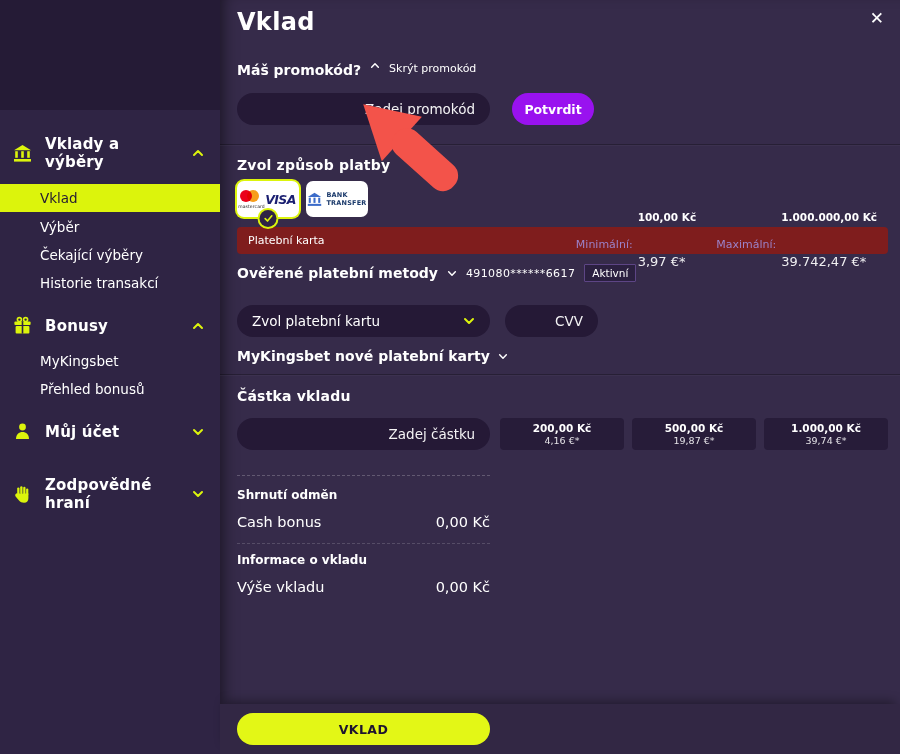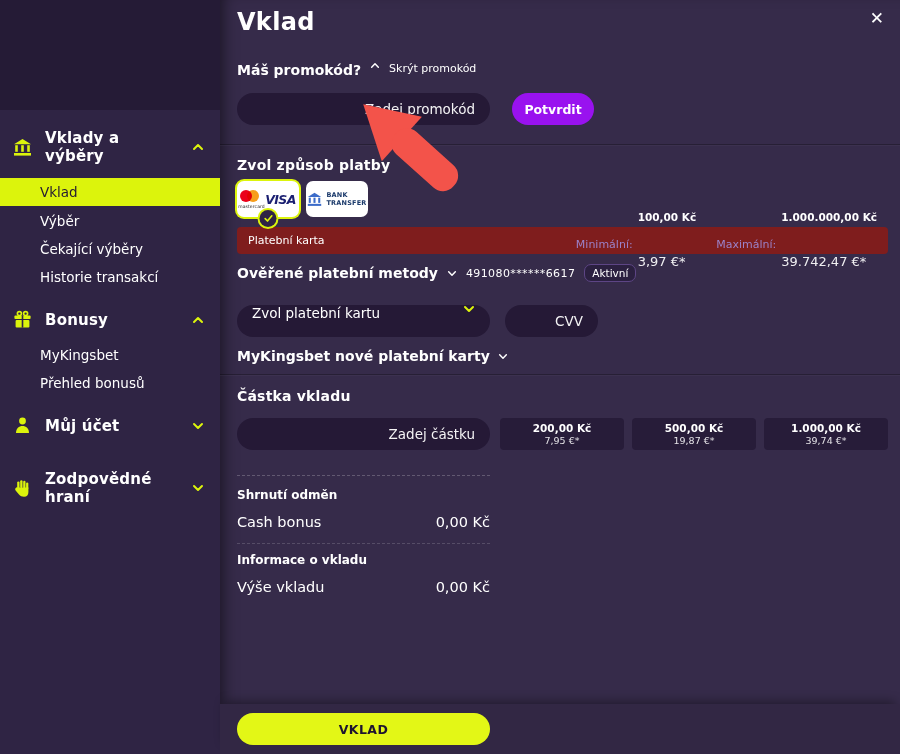--- a/index.html
+++ b/index.html
@@ -7,21 +7,21 @@
   body {
     width:900px; height:754px; overflow:hidden;
     display:flex;
     font-family:"DejaVu Sans","Liberation Sans",sans-serif;
     background:#362b4a; color:#fff;
     -webkit-font-smoothing:antialiased;
   }
   
   .sidebar { width:220px; flex-shrink:0; background:#2f2444; display:flex; flex-direction:column; }
   .sidebar-top { height:110px; background:#251b36; }
-  .nav { padding-top:8px; }
+  .nav { padding-top:14px; }
   .nav-header { display:flex; align-items:center; gap:13px; padding:11px 16px 11px 13px; cursor:pointer; }
   .nav-header .label { flex:1; font-weight:bold; font-size:15px; letter-spacing:.2px; }
   .icon-18 { width:19px; height:19px; flex-shrink:0; }
   .sub-item { padding:5px 12px 5px 40px; font-size:13.5px; margin:2px 0; cursor:pointer; }
   .sub-item.active { background:#dcf40c; color:#241a33; padding-top:6px; padding-bottom:6px; }
   
   .main { flex:1; display:flex; flex-direction:column; position:relative;
           background:#362b4a; box-shadow:inset 12px 0 16px -10px rgba(0,0,0,.55); }
   .content { flex:1; padding:8px 12px 0 17px; position:relative; }
   .page-title { font-size:24px; font-weight:bold; letter-spacing:.3px; }
@@ -68,25 +68,25 @@
   .limits { margin-left:auto; display:flex; gap:20px; }
   .limit { display:flex; align-items:center; gap:5px; }
   .limit-label { font-size:11px; color:#9b82c9;margin-top:7px; }
   .limit-vals { display:flex; flex-direction:column; line-height:1.08; }
   .limit-czk { font-size:10.5px; font-weight:bold; }
   .limit-eur { font-size:13px; opacity:.92;margin-top:32px; }
   
   .verified-row { display:flex; align-items:center; gap:9px; margin-top:10px; }
   .verified-h { font-size:14px; font-weight:bold; }
   .card-number { font-size:11px; letter-spacing:.4px; }
-  .badge { font-size:10.5px; border:1px solid #5d4585; background:#2b2040; border-radius:7px; padding:2px 7px; }
+  .badge { font-size:10.5px; border:1px solid #5d4585; background:#2b2040; border-radius:1px; padding:2px 7px; }
   
   .selects-row { margin-top:23px; gap:15px; }
   .select-pill { width:253px; height:32px; border-radius:16px; background:#251936;
-                 display:flex; align-items:flex-start; justify-content:space-between;
+                 display:flex; align-items:center; justify-content:space-between;
                  padding:0 15px; font-size:13.5px; cursor:pointer; }
   .cvv { width:93px; }
   .register-row { display:flex; align-items:center; gap:8px; margin-top:11px; cursor:pointer; }
   .register-label { font-size:14px; font-weight:bold; }
   
   .amount-row { margin-top:14px; }
   .presets { margin-left:auto; display:flex; gap:8px; }
   .preset { width:124px; height:32px; background:#271c39; border-radius:4px; cursor:pointer;
             display:flex; flex-direction:column; align-items:center; justify-content:center; line-height:1.2; }
   .preset-czk { font-size:10.5px; font-weight:bold; }
@@ -277,21 +277,21 @@
     </div>
 
     <div class="hr" style="margin-top:10px;"></div>
 
     <div class="sec-heading" style="margin-top:13px;">Částka vkladu</div>
     <div class="row-flex amount-row">
       <input class="pill-input" placeholder="Zadej částku" style="">
       <div class="presets">
         <div class="preset">
           <span class="preset-czk">200,00 Kč</span>
-          <span class="preset-eur">7,95 €*</span>
+          <span class="preset-eur">4,16 €*</span>
         </div>
         <div class="preset">
           <span class="preset-czk">500,00 Kč</span>
           <span class="preset-eur">19,87 €*</span>
         </div>
         <div class="preset">
           <span class="preset-czk">1.000,00 Kč</span>
           <span class="preset-eur">39,74 €*</span>
         </div>
       </div>

